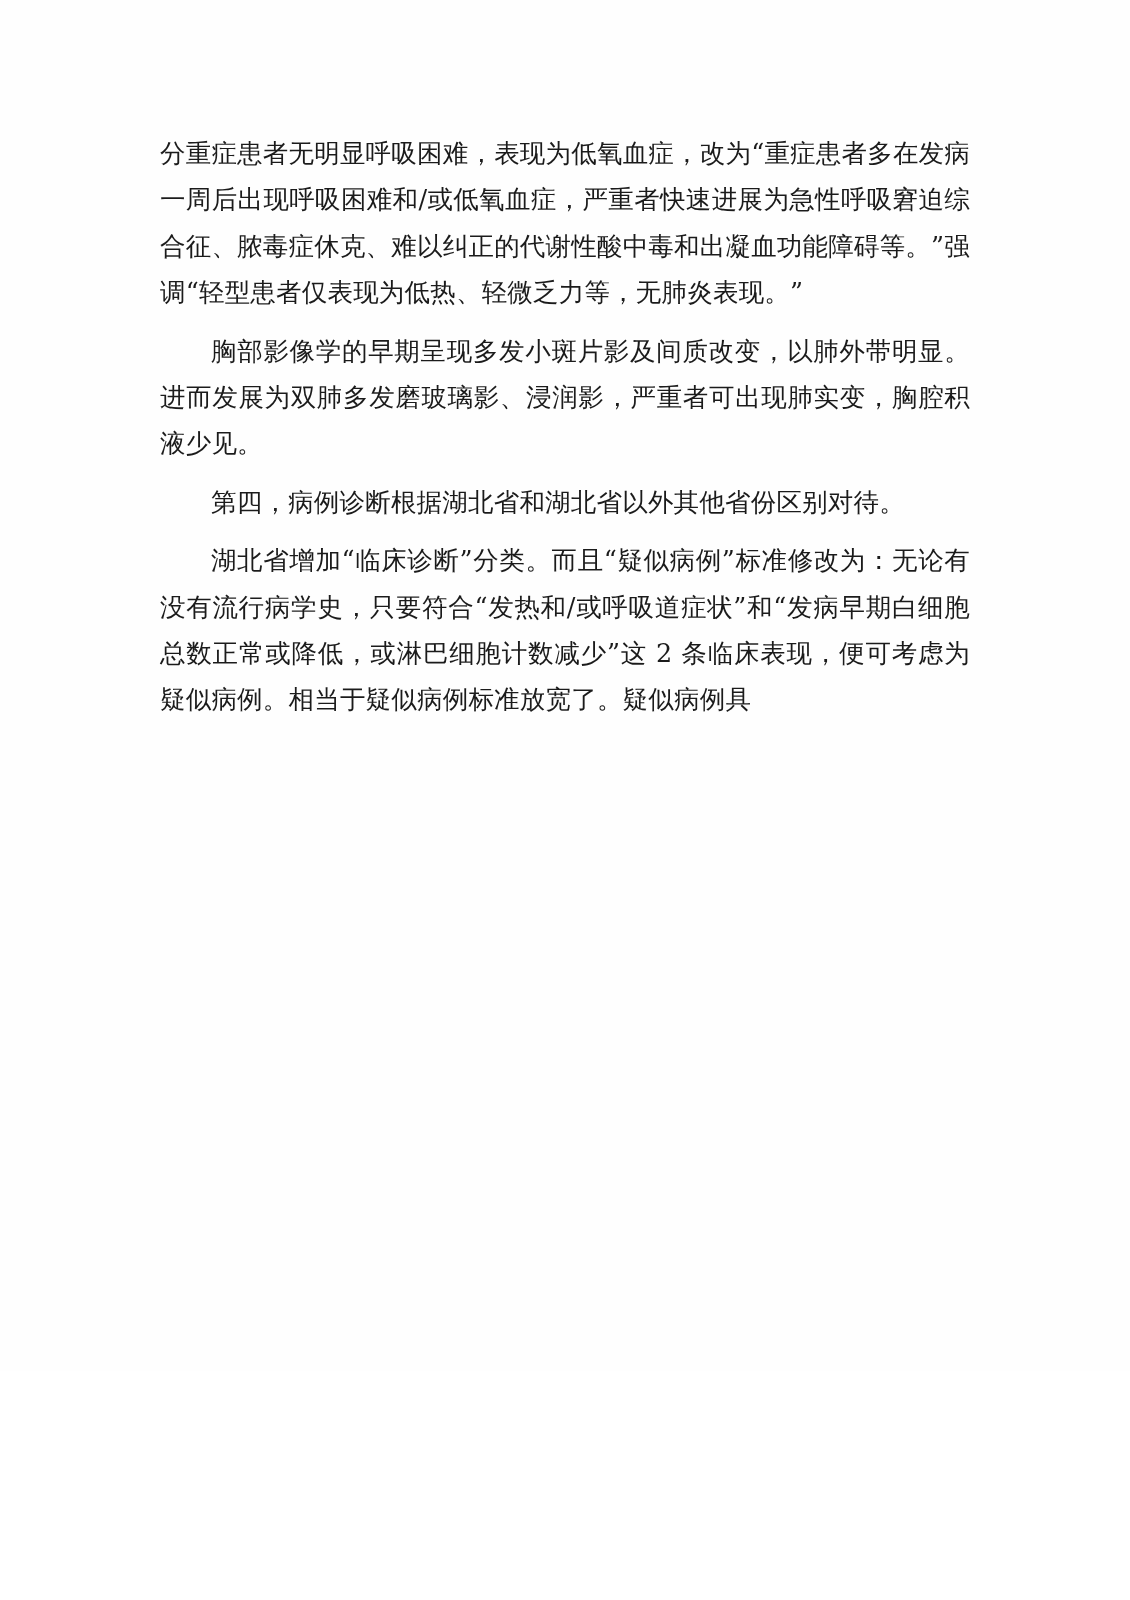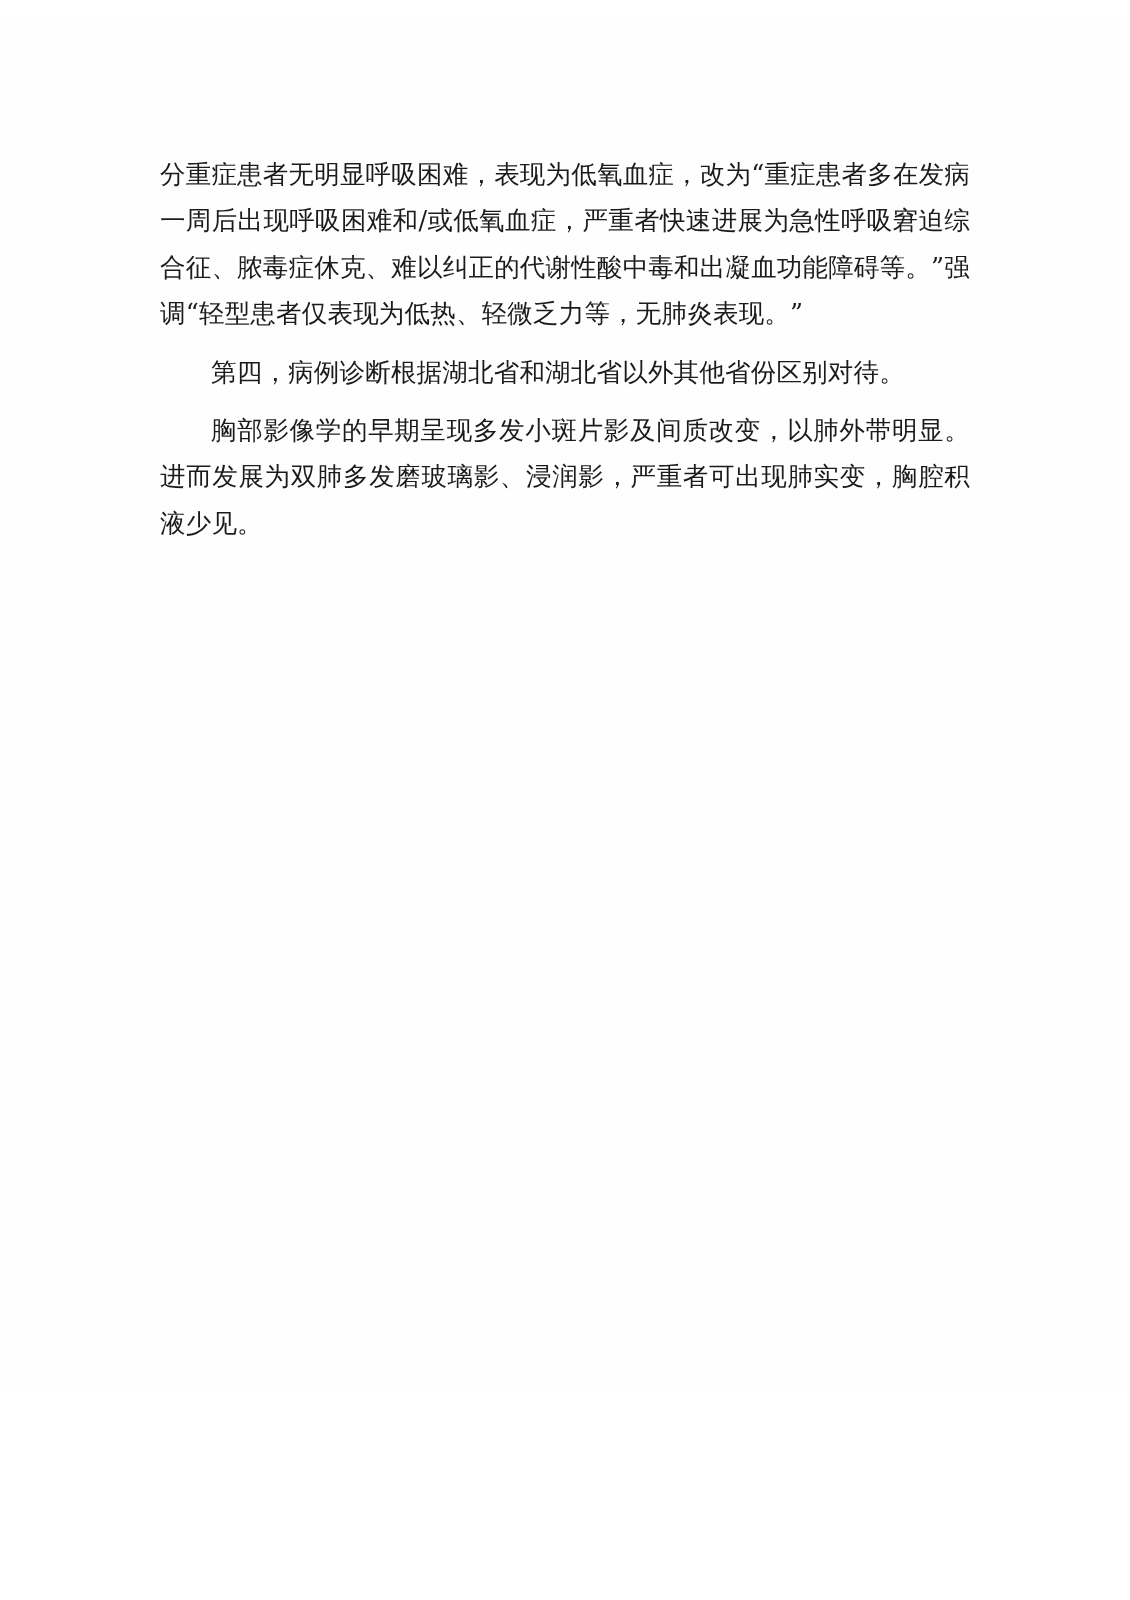--- a/index.html
+++ b/index.html
@@ -13,21 +13,20 @@
     font-family: "DejaVu Serif", "Liberation Serif", serif;
     color: #1a1a1a;
   }
   .page {
     position: relative;
     width: 1130px;
     height: 1371px;
     background: #fefefe;
     box-sizing: border-box;
     padding: 130px 160px 60px 160px;
-    margin-top: 21px;
   }
   .doc-body {
     width: 810px;
   }
   .para {
     font-size: 25.5px;
     line-height: 1.82;
     text-align: justify;
     text-justify: inter-ideograph;
     margin: 0 0 2px 0;
@@ -44,20 +43,21 @@
 </style>
 </head>
 <body>
 
 <div class="page">
   <div class="doc-body">
 
     <p class="para">分重症患者无明显呼吸困难，表现为低氧血症，改为“重症患者多在发病一周后出现呼吸困难和/或低氧血症，严重者快速进展为急性呼吸窘迫综合征、脓毒症休克、难以纠正的代谢性酸中毒和出凝血功能障碍等。”强调“轻型患者仅表现为低热、轻微乏力等，无肺炎表现。”</p>
 
 
+    <p class="para indent gap-top">胸部影像学的早期呈现多发小斑片影及间质改变，以肺外带明显。进而发展为双肺多发磨玻璃影、浸润影，严重者可出现肺实变，胸腔积液少见。</p>
+
     <p class="para indent gap-top">第四，病例诊断根据湖北省和湖北省以外其他省份区别对待。</p>
 
-    <p class="para indent gap-top">胸部影像学的早期呈现多发小斑片影及间质改变，以肺外带明显。进而发展为双肺多发磨玻璃影、浸润影，严重者可出现肺实变，胸腔积液少见。</p>
 
-
+    <p class="para indent gap-top">湖北省增加“临床诊断”分类。而且“疑似病例”标准修改为：无论有没有流行病学史，只要符合“发热和/或呼吸道症状”和“发病早期白细胞总数正常或降低，或淋巴细胞计数减少”这 2 条临床表现，便可考虑为疑似病例。相当于疑似病例标准放宽了。疑似病例具</p>
 
   </div>
 </div>
 
 </body></html>

